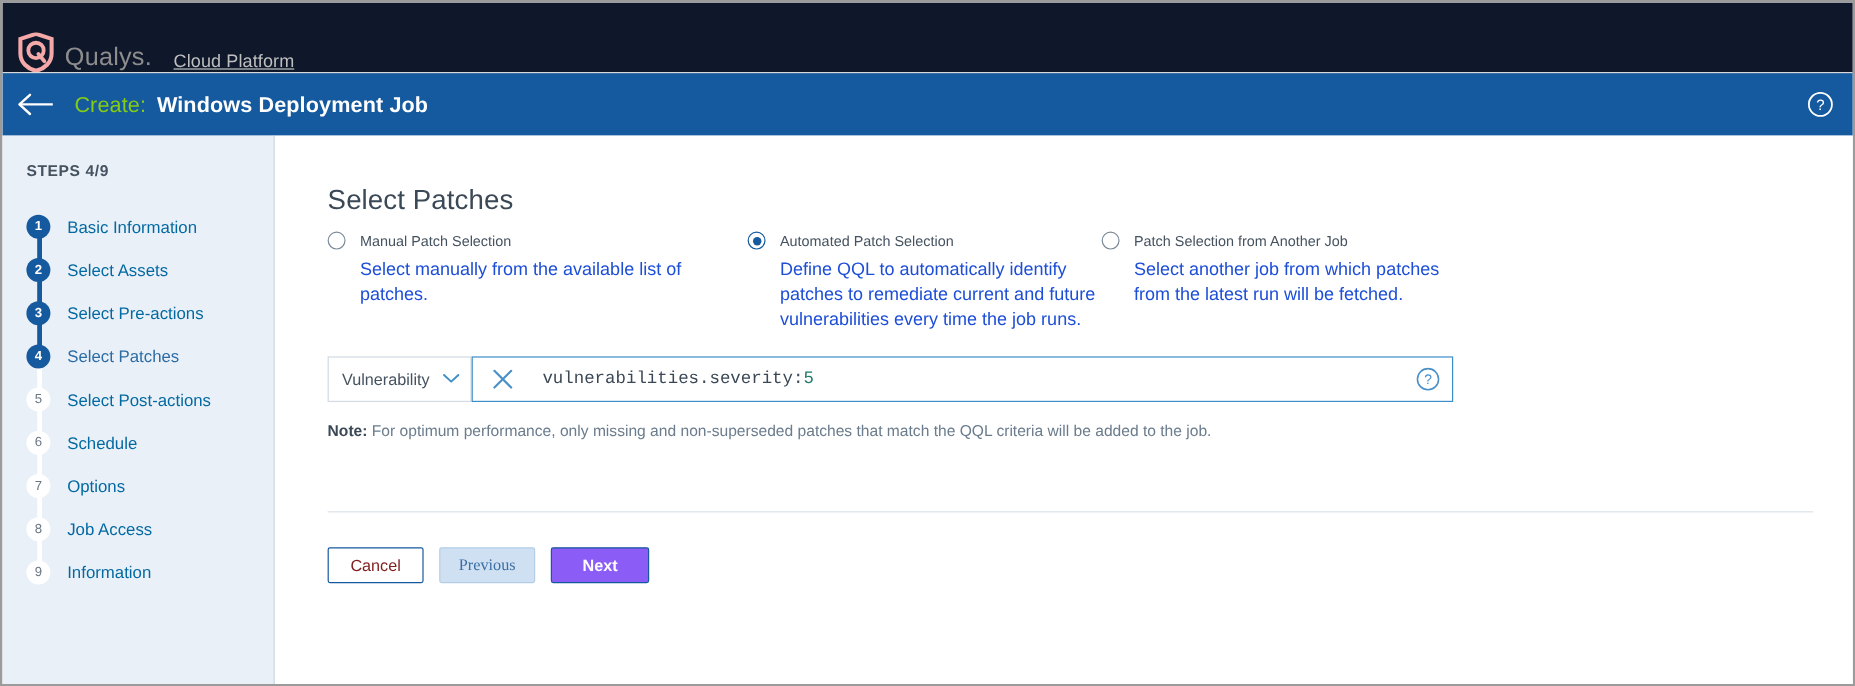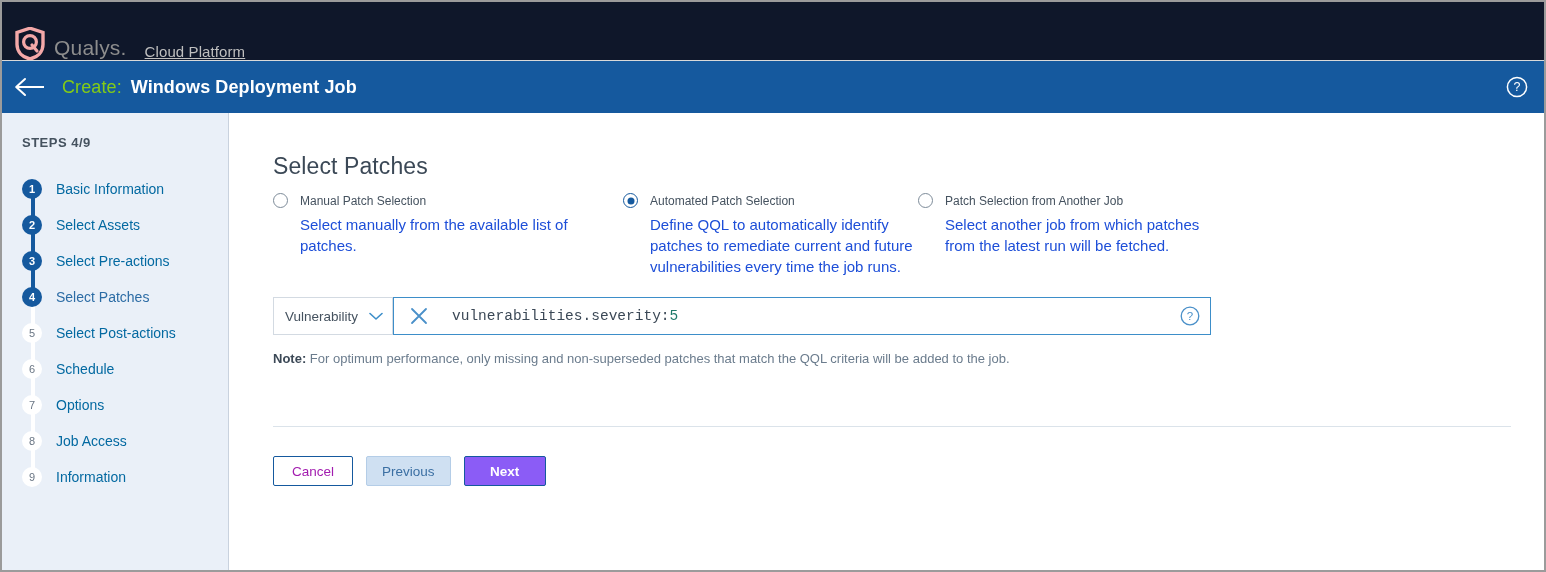--- a/index.html
+++ b/index.html
@@ -313,26 +313,27 @@
     font-family: "Liberation Sans", sans-serif;
     border-radius: 2px;
     cursor: pointer;
     display: inline-flex;
     align-items: center;
     justify-content: center;
   }
   .btn-cancel {
     background: #ffffff;
     border: 1px solid #15599e;
-    color: #a21caf;
+    color: #7f1d1d;
   }
   .btn-previous {
     background: #cfe0f2;
     border: 1px solid #b4cde7;
     color: #3b6fa3;
+    font-family: Liberation Serif, serif;
   }
   .btn-next {
     background: #8b5cf6;
     border: 1px solid #15599e;
     color: #ffffff;
     font-weight: bold;
     min-width: 82px;
   }
 </style>
 </head>

